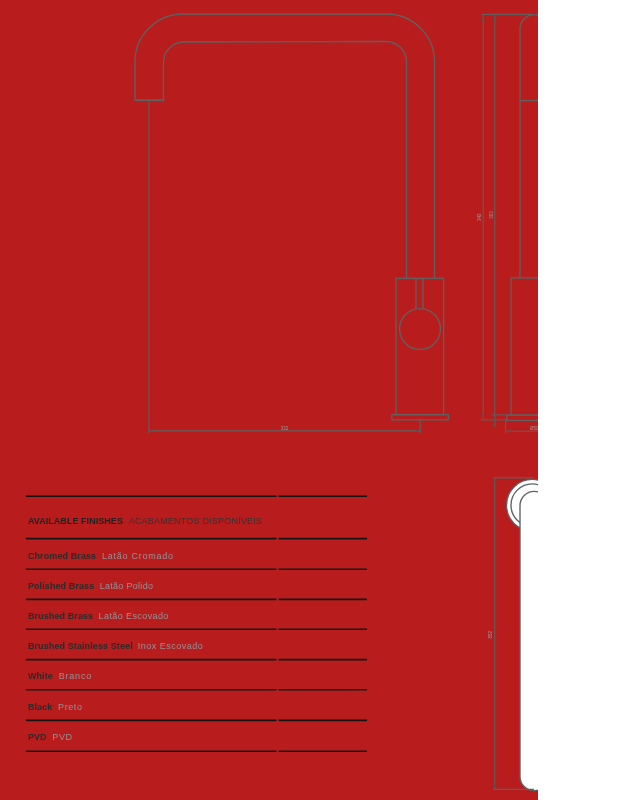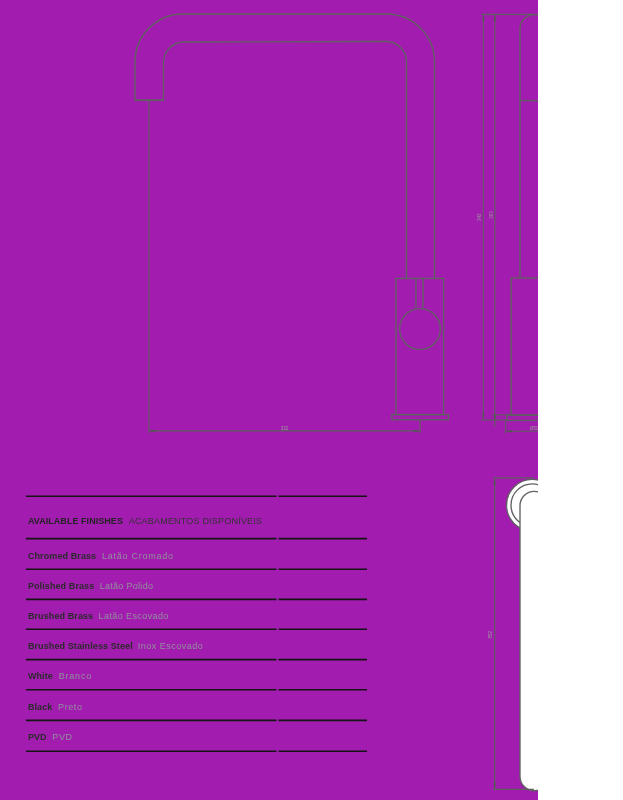--- a/index.html
+++ b/index.html
@@ -1,16 +1,16 @@
 <!DOCTYPE html>
 <html><head>
 <meta charset="utf-8">
 <style>
   html,body{margin:0;padding:0;background:#ffffff;}
-  #page{position:relative;width:538px;height:800px;background:#a21caf;overflow:hidden;
+  #page{position:relative;width:538px;height:800px;background:#b91c1c;overflow:hidden;
         font-family:"Liberation Sans",sans-serif;}
   svg{position:absolute;left:0;top:0;}
 </style>
 </head>
 <body>
 <div id="page">
 <svg width="623" height="800" viewBox="0 0 623 800">
   <g fill="none" stroke="#606060" stroke-width="1.35">
 
     <path d="M135,99.4 L135,62 A48,48 0 0 1 183,14 L386.5,14 A48,48 0 0 1 434.5,62 L434.5,278.4"></path>

